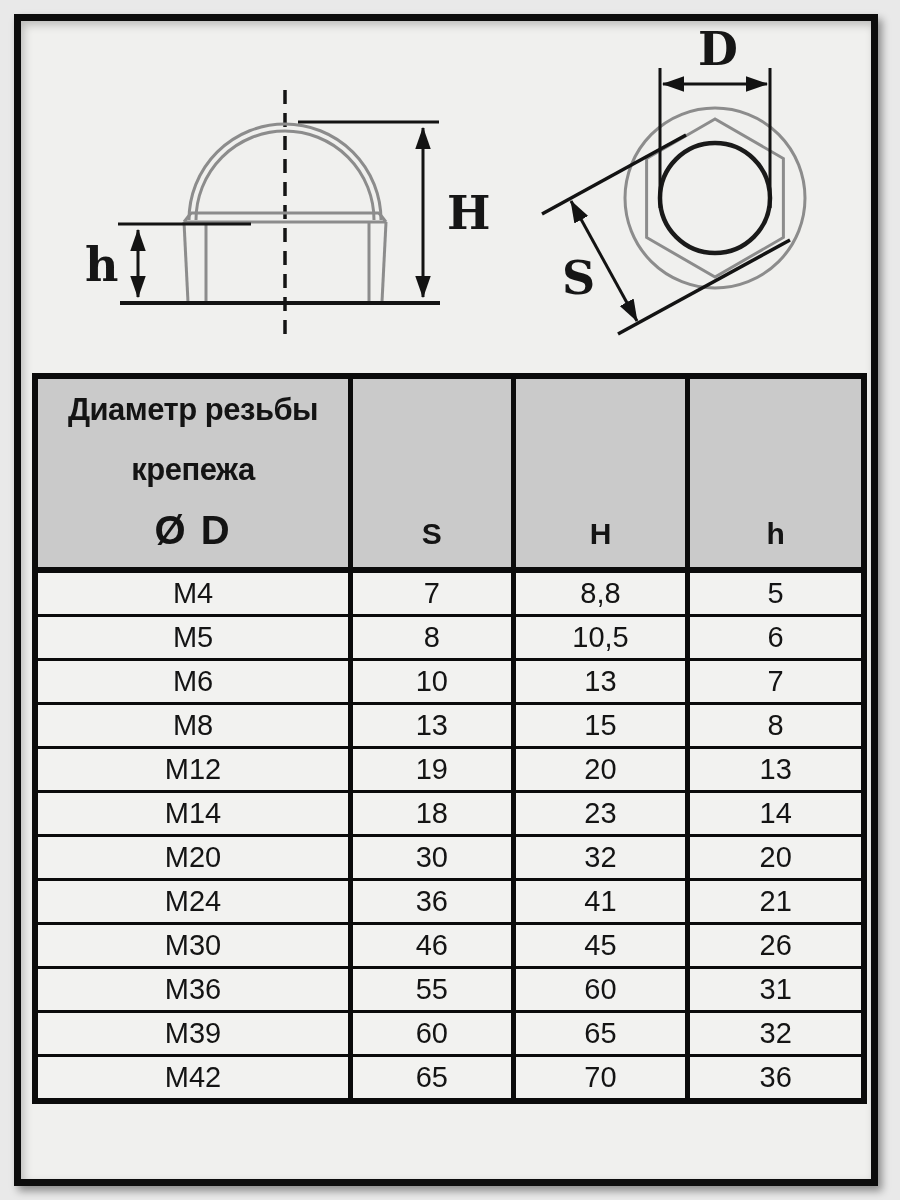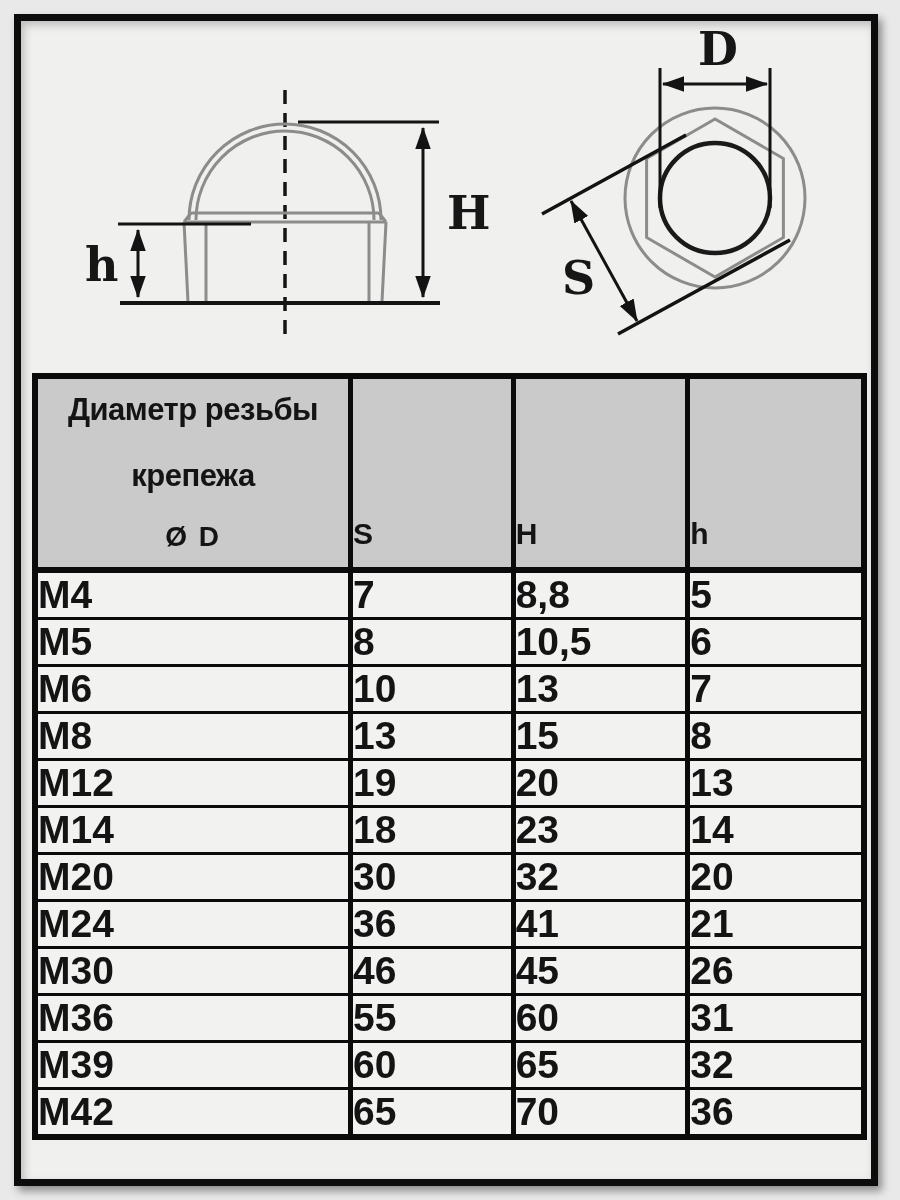--- a/index.html
+++ b/index.html
@@ -29,44 +29,44 @@
     position:absolute;left:32px;top:373px;
     width:835px;
     border-collapse:separate;border-spacing:0;
     border:6px solid #0b0b0b;
     background:#f2f2f0;
     table-layout:fixed;
   }
   table.spec th, table.spec td{
     border-right:5px solid #0b0b0b;
     border-bottom:3px solid #0b0b0b;
-    text-align:left;
+    text-align:center;
     color:#141414;
     padding:0;
   }
   table.spec th:last-child, table.spec td:last-child{border-right:none;}
   table.spec tbody tr:last-child td{border-bottom:none;}
   thead th{
     background:#cacaca;
     border-bottom-width:6px !important;
     height:172px;
     font-weight:700;
     vertical-align:bottom;
   }
   thead th.units{font-size:30px;padding-bottom:16px;}
   th .hdr-stack{
     height:164px;display:flex;flex-direction:column;
     justify-content:space-between;align-items:center;
     padding:6px 2px 14px 2px;
   }
   th .hdr-line{font-size:31px;font-weight:700;line-height:1.35;letter-spacing:-0.5px;}
-  th .hdr-sym{font-size:28px;font-weight:700;letter-spacing:2px;}
+  th .hdr-sym{font-size:40px;font-weight:700;letter-spacing:2px;}
   tbody td{
     height:41px;
-    font-size:39px;font-weight:700;
+    font-size:29px;font-weight:400;
     vertical-align:middle;
   }
 </style>
 </head>
 <body>
 
 <div class="canvas">
   <div class="frame"></div>
 
   <svg id="side-view" class="drawing" width="450" height="266" viewBox="0 0 450 266">

